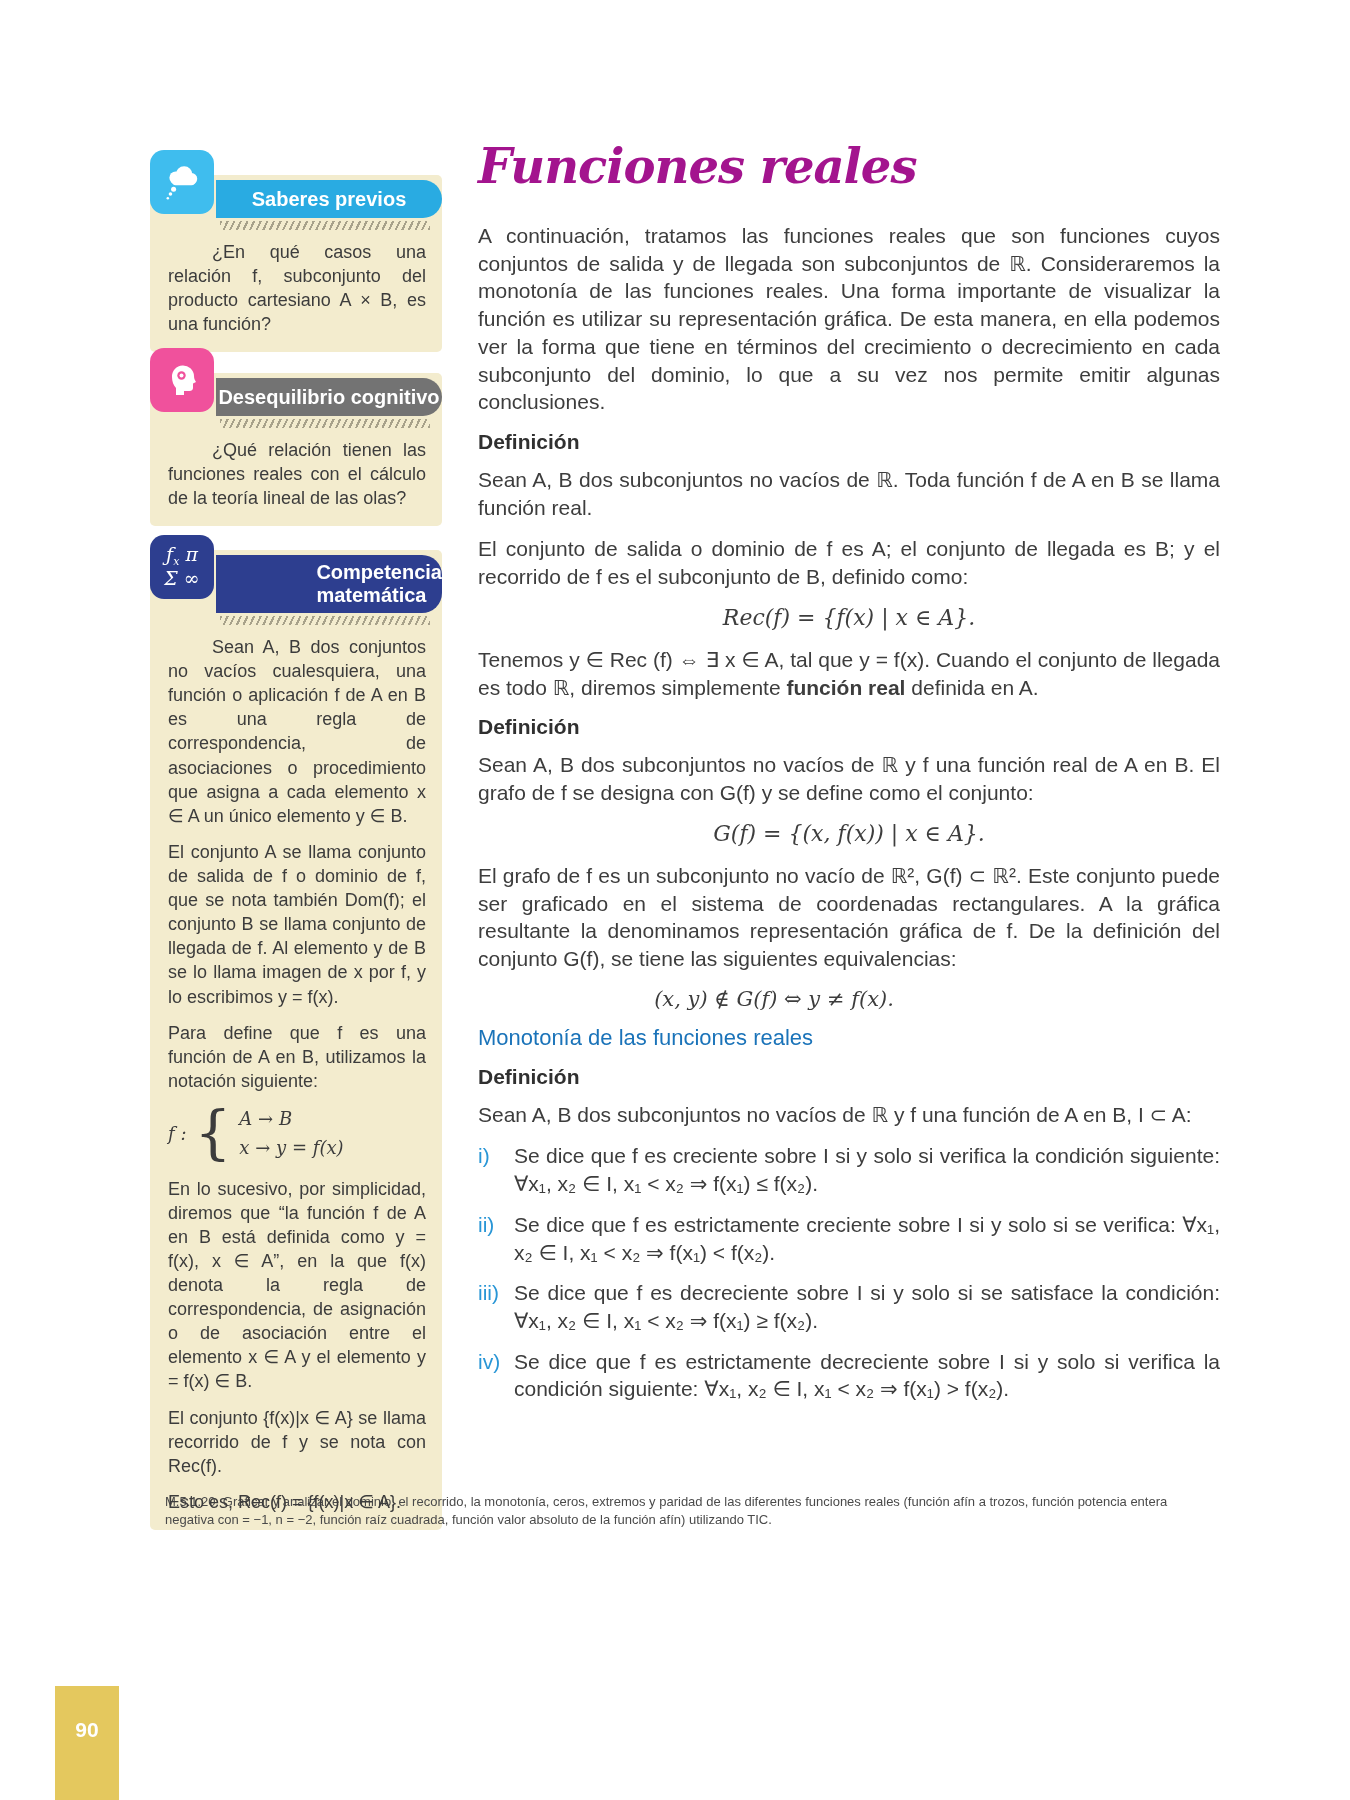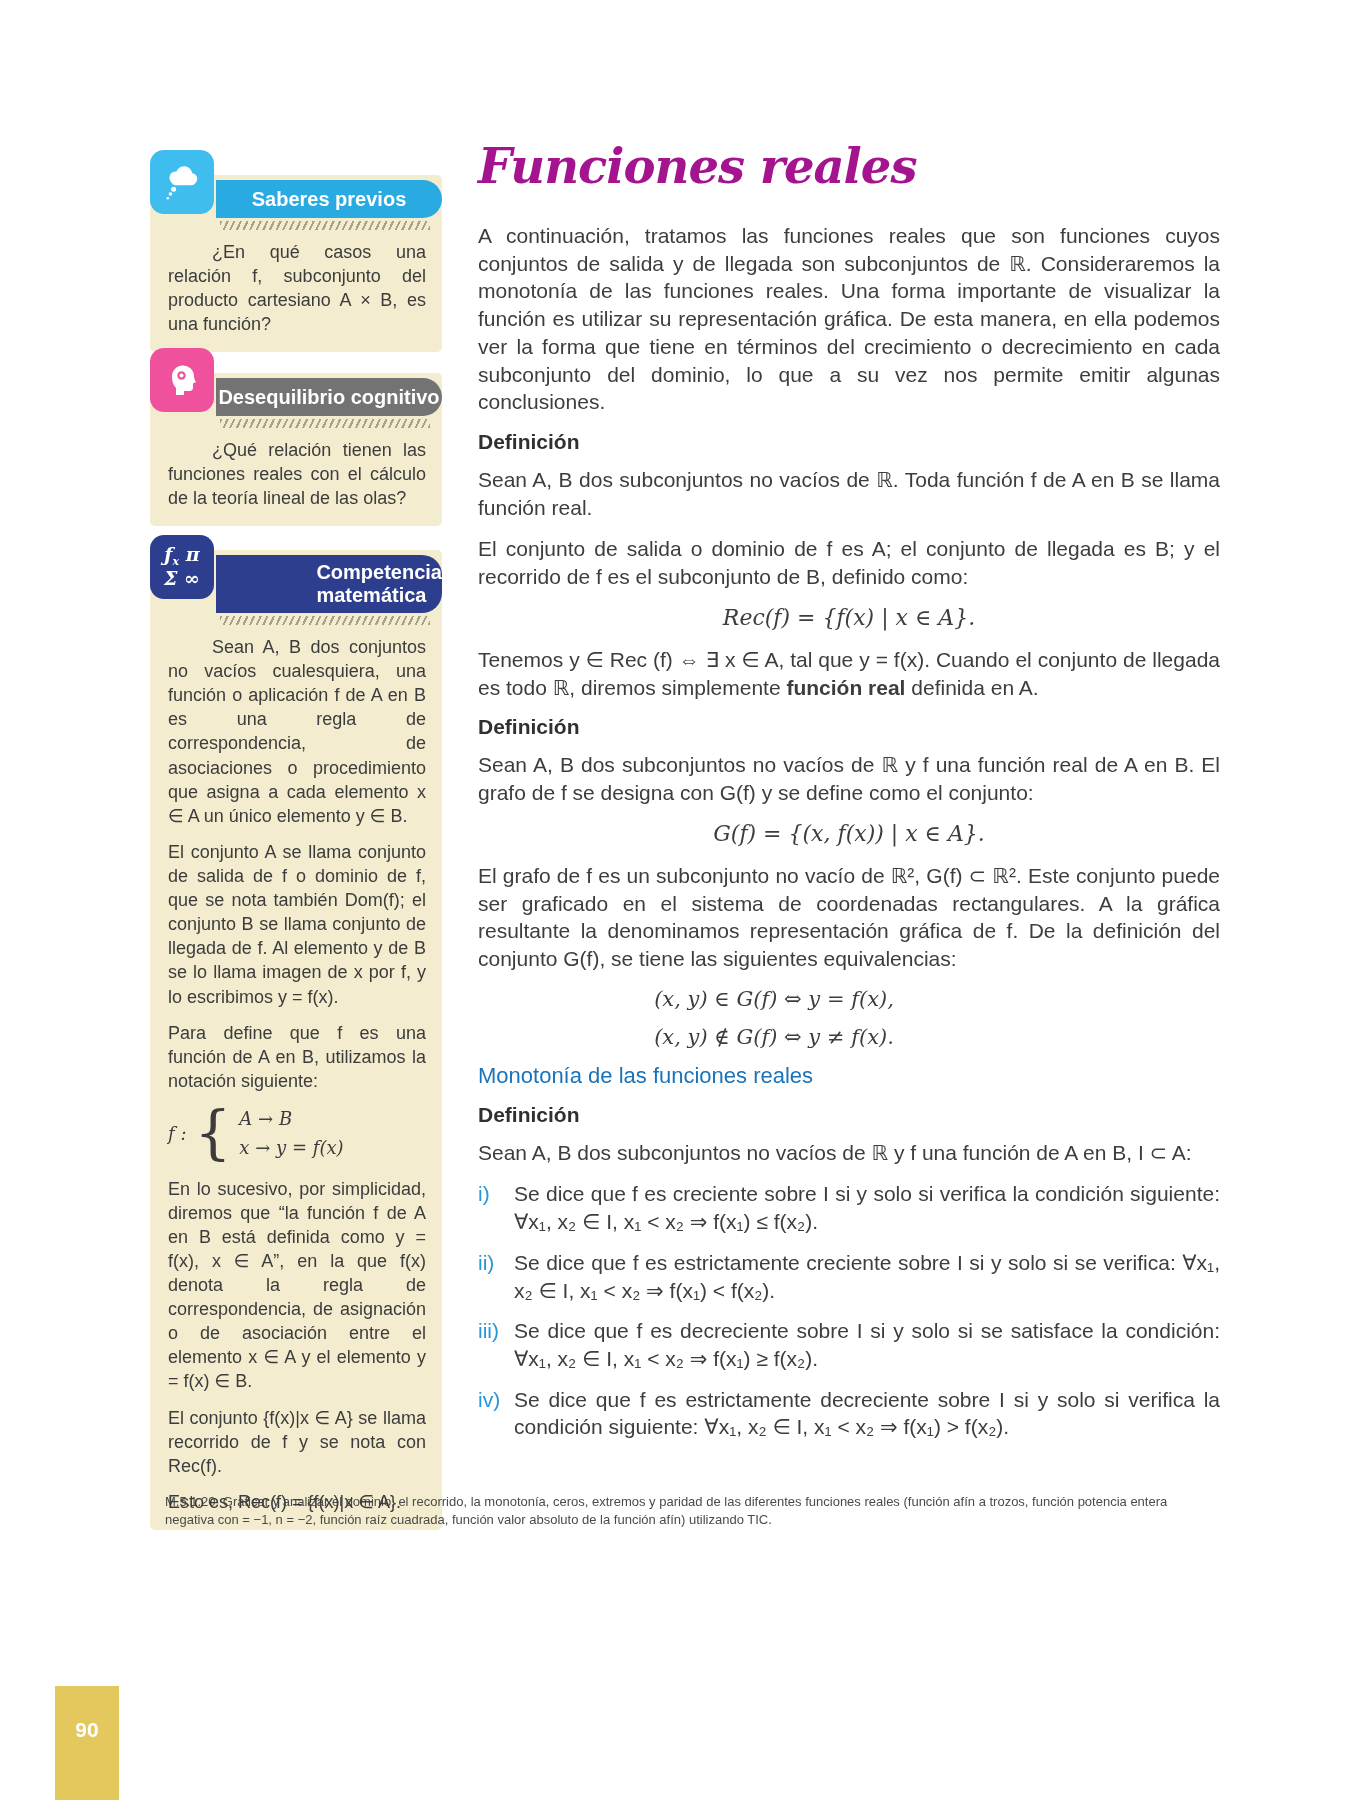--- a/index.html
+++ b/index.html
@@ -30,21 +30,20 @@
   .box-bg {
     position: absolute; left: 0; right: 0; top: 30px; bottom: 0;
     background: #f3ecce; border-radius: 5px; z-index: 0;
   }
   .box-header { position: relative; z-index: 1; display: flex; align-items: center; }
   .icon-tile {
     width: 64px; height: 64px; flex: 0 0 64px;
     border-radius: 14px;
     display: flex; align-items: center; justify-content: center;
     color:#fff;
-    font-weight:bold;
   }
   .tile-cyan { background: #3fbdee; }
   .tile-pink { background: #f0519c; }
   .tile-navy { background: #2d3e8f; }
   .header-bar {
     flex: 1; height: 38px; margin-left: 2px;
     border-radius: 0 20px 20px 0;
     display: flex; align-items: center; justify-content: center;
     color: #fff; font-weight: bold; font-size: 20px; margin-top: 35px;
   }
@@ -248,21 +247,20 @@
 
     <p class="body"><span>Tenemos y ∈ Rec (f) ⇔ ∃ x ∈ A, tal que y = f(x). Cuando el conjunto de llegada es todo ℝ, diremos simplemente </span><b>función real</b><span> definida en A.</span></p>
 
     <h2 class="def-heading">Definición</h2>
     <p class="body">Sean A, B dos subconjuntos no vacíos de ℝ y f una función real de A en B. El grafo de f se designa con G(f) y se define como el conjunto:</p>
 
     <div class="formula">G(f) = {(x, f(x)) | x ∈ A}.</div>
 
     <p class="body">El grafo de f es un subconjunto no vacío de ℝ², G(f) ⊂ ℝ². Este conjunto puede ser graficado en el sistema de coordenadas rectangulares. A la gráfica resultante la denominamos representación gráfica de f. De la definición del conjunto G(f), se tiene las siguientes equivalencias:</p>
 
-    <div class="equiv">(x, y) ∈ G(f)  ⇔  y = f(x),</div>
     <div class="equiv">(x, y) ∉ G(f)  ⇔  y ≠ f(x).</div>
 
     <h2 class="blue-heading">Monotonía de las funciones reales</h2>
 
     <h2 class="def-heading">Definición</h2>
     <p class="body">Sean A, B dos subconjuntos no vacíos de ℝ y f una función de A en B, I ⊂ A:</p>
 
     <div class="list-item">
       <span class="marker">i)</span>
       <span class="text">Se dice que f es creciente sobre I si y solo si verifica la condición siguiente: ∀x₁, x₂ ∈ I, x₁ &lt; x₂ ⇒ f(x₁) ≤ f(x₂).</span>

